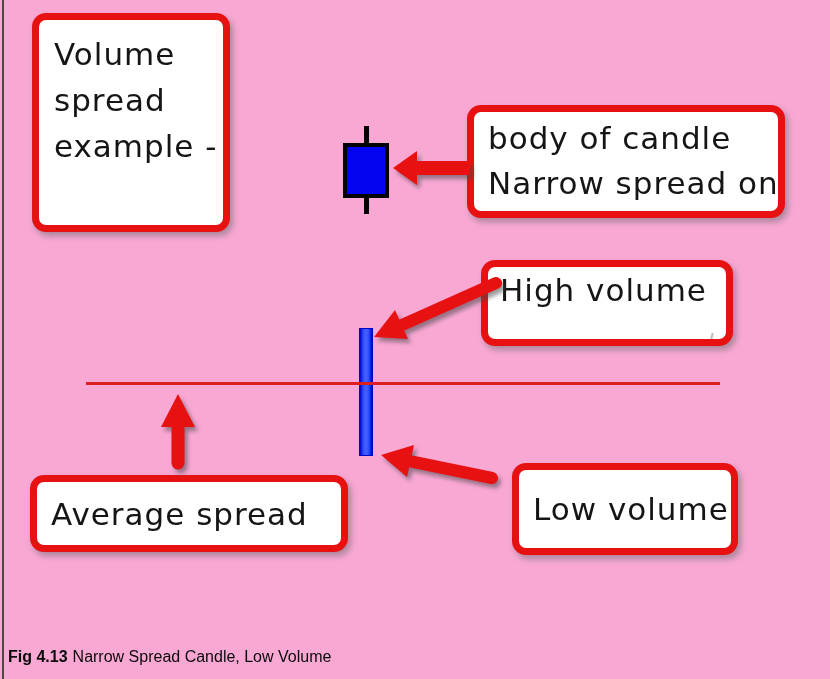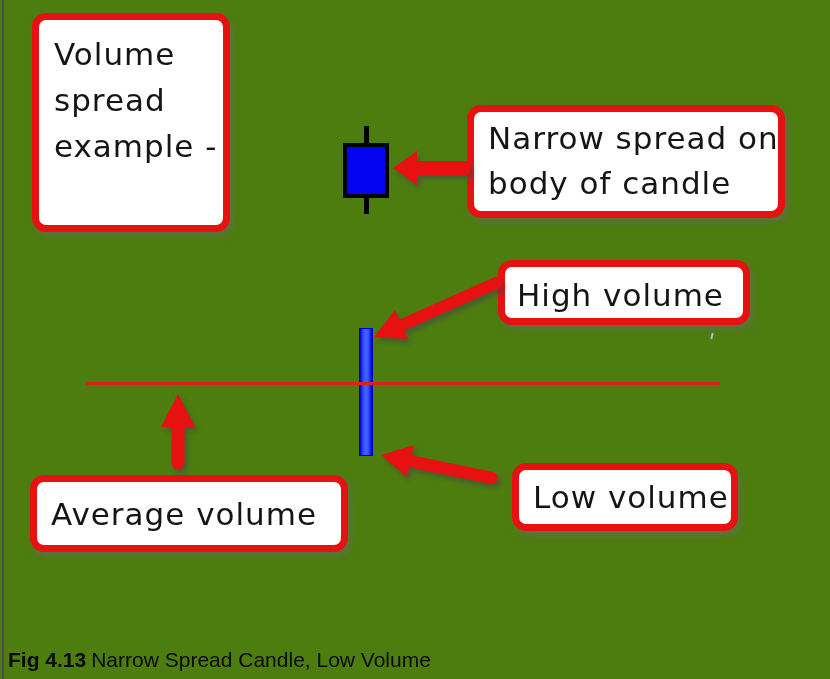--- a/index.html
+++ b/index.html
@@ -1,19 +1,19 @@
 <!DOCTYPE html>
 <html style="--red: #e81111; --line_red: #dc2020; --candle_blue: #0404f0; --bar_blue: #2e4cff; --bar_blue_dark: #0103c8; --border_gray: #4a4a4a;"><head>
 <meta charset="utf-8">
 <style>
   html,body{margin:0;padding:0;background:#fff;}
   #canvas{
     position:relative;
     width:830px;height:679px;
-    background:#4d7c0f;
+    background:#f9a8d4;
     overflow:hidden;
     font-family:"DejaVu Sans", sans-serif;
   }
   
   .page-border{
     position:absolute;left:2px;top:0;width:2px;height:679px;
     background:var(--border_gray);
   }
   
   .callout{
@@ -24,22 +24,22 @@
     border-radius:14px;
     box-shadow:3px 4px 6px rgba(105,105,105,.55);
     color:#151515;
     font-size:31px;
     letter-spacing:1px;
     line-height:46px;
   }
   .callout .line{white-space:nowrap;}
   #title-box{left:32px;top:13px;width:198px;height:219px;padding:11px 0 0 15px;}
   #narrow-box{left:467px;top:105px;width:318px;height:113px;padding:4px 0 0 14px;line-height:45px;}
-  #high-box{left:498px;top:260px;width:252px;height:65px;display:flex;align-items:flex-end;padding-left:12px;}
-  #low-box{left:512px;top:463px;width:226px;height:68px;display:flex;align-items:center;padding-left:14px;}
+  #high-box{left:481px;top:260px;width:252px;height:86px;display:flex;align-items:flex-start;padding-left:12px;}
+  #low-box{left:512px;top:463px;width:226px;height:92px;display:flex;align-items:center;padding-left:14px;}
   #avg-box{left:30px;top:475px;width:318px;height:77px;display:flex;align-items:center;padding-left:14px;}
 
   
   .candle-wick{
     position:absolute;left:364px;top:126px;width:5px;height:88px;background:#000;
   }
   .candle-body{
     position:absolute;left:343px;top:143px;width:46px;height:55px;
     box-sizing:border-box;border:4px solid #000;
     background:var(--candle_blue);
@@ -74,21 +74,21 @@
   
   .smudge{
     position:absolute;left:711px;top:333px;width:2px;height:6px;
     background:#bcbcbc;transform:rotate(12deg);
   }
 
   
   .caption{
     position:absolute;left:8px;top:648px;
     font-family:"Liberation Sans", sans-serif;
-    font-size:21px;color:#0a0a0a;
+    font-size:16px;color:#0a0a0a;
     white-space:nowrap;
   }
   .caption .fig-num{font-weight:bold;}
   .caption .fig-title{margin-left:5px;}
 </style>
 </head>
 <body>
 
 <div id="canvas">
 
@@ -97,37 +97,37 @@
   <div class="callout" id="title-box">
     <div class="line">Volume</div>
     <div class="line">spread</div>
     <div class="line">example -</div>
   </div>
 
   <div class="candle-wick"></div>
   <div class="candle-body"></div>
 
   <div class="callout" id="narrow-box">
+    <div class="line">body of candle</div>
     <div class="line">Narrow spread on</div>
-    <div class="line">body of candle</div>
   </div>
 
   <div class="callout" id="high-box">
     <span class="line">High volume</span>
   </div>
 
   <div class="volume-bar"></div>
   <div class="avg-line"></div>
 
   <div class="callout" id="low-box">
     <span class="line">Low volume</span>
   </div>
 
   <div class="callout" id="avg-box">
-    <span class="line">Average volume</span>
+    <span class="line">Average spread</span>
   </div>
 
   <svg class="arrows" viewBox="0 0 830 679">
 
     <g class="arrow">
       <polygon points="393,168 417,151 417,161 470,161 470,175 417,175 417,185"></polygon>
     </g>
 
     <g class="arrow">
       <line x1="496" y1="283" x2="402" y2="325" stroke-width="12" stroke-linecap="round"></line>

